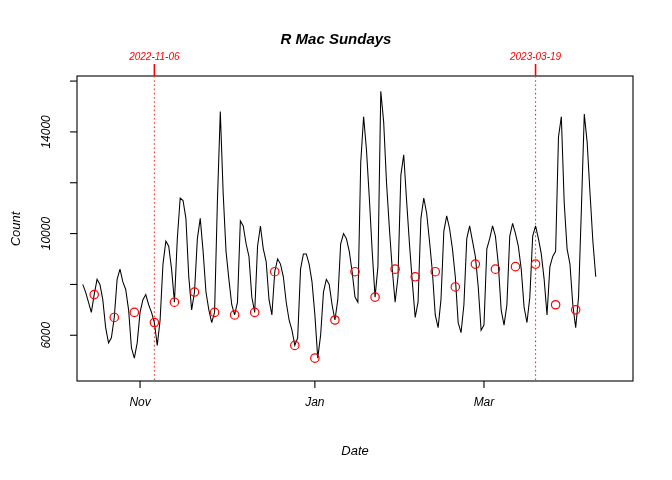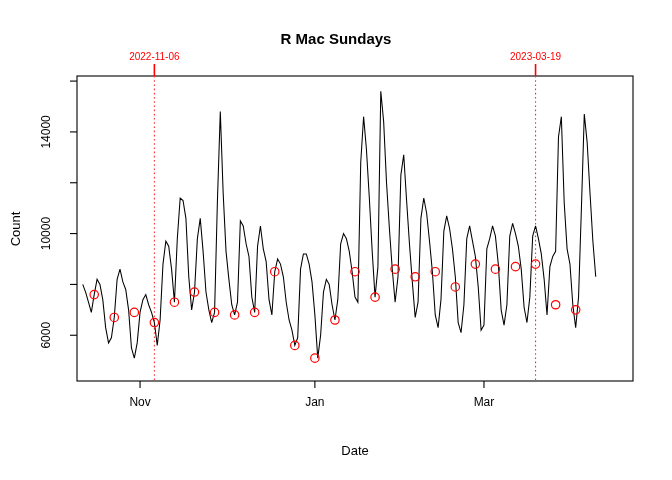--- a/index.html
+++ b/index.html
@@ -10,20 +10,21 @@
   body {
     width: 672px;
     height: 480px;
     font-family: "Liberation Sans", sans-serif;
     overflow: hidden;
   }
   #plot-root {
     position: relative;
     width: 592px;
     height: 480px;
+    font-style: italic;
   }
   #chart-svg {
     position: absolute;
     left: 0;
     top: 0;
     display: block;
   }
   .r-title {
     font-family: "Liberation Sans", sans-serif;
     font-weight: bold;

